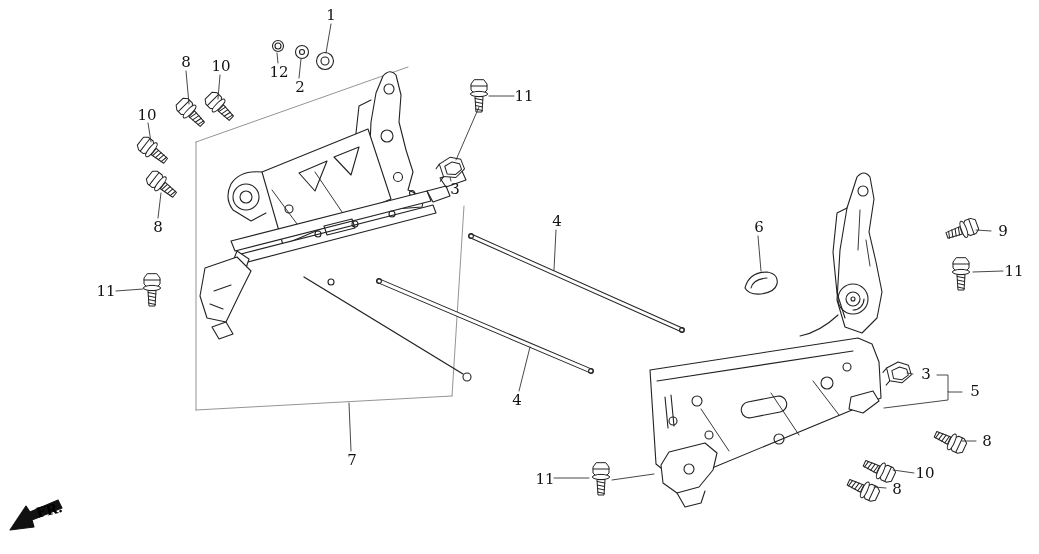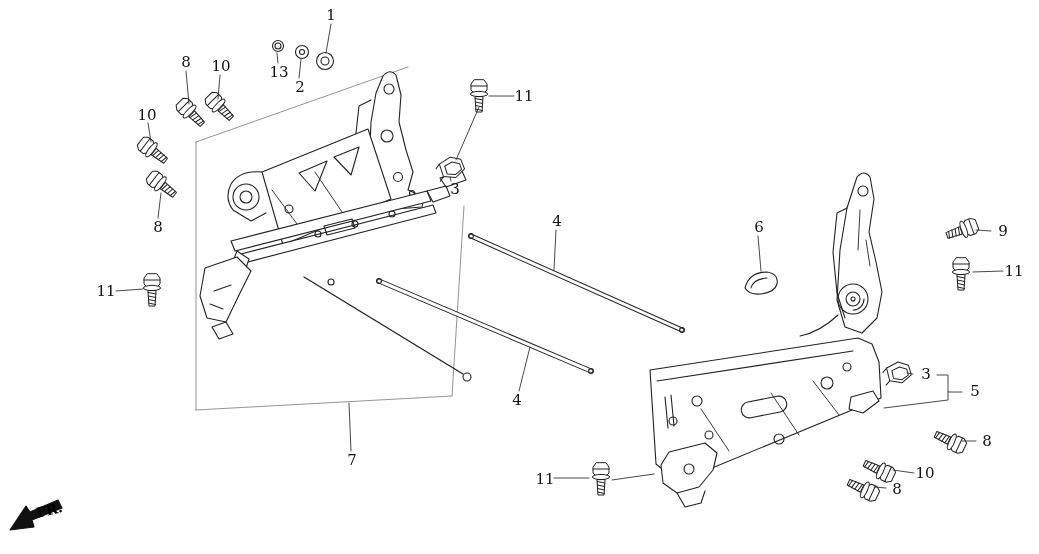--- a/index.html
+++ b/index.html
@@ -189,21 +189,21 @@
     <line x1="612" y1="480" x2="654" y2="474"></line>
   </g>
 
   <g>
     <path d="M58,500 L30,512 L26,506 L10,530 L34,527 L32,520 L62,508 Z" fill="#111" stroke="#111"></path>
   </g>
 </svg>
 
 <div class="callout-layer">
       <div class="callout" style="left: 331px; top: 15px;">1</div>
-      <div class="callout" style="left: 279px; top: 72px;">13</div>
+      <div class="callout" style="left: 279px; top: 72px;">12</div>
       <div class="callout" style="left: 300px; top: 87px;">2</div>
       <div class="callout" style="left: 186px; top: 62px;">8</div>
       <div class="callout" style="left: 221px; top: 66px;">10</div>
       <div class="callout" style="left: 147px; top: 115px;">10</div>
       <div class="callout" style="left: 158px; top: 227px;">8</div>
       <div class="callout" style="left: 106px; top: 291px;">11</div>
       <div class="callout" style="left: 524px; top: 96px;">11</div>
       <div class="callout" style="left: 455px; top: 189px;">3</div>
       <div class="callout" style="left: 557px; top: 221px;">4</div>
       <div class="callout" style="left: 517px; top: 400px;">4</div>

